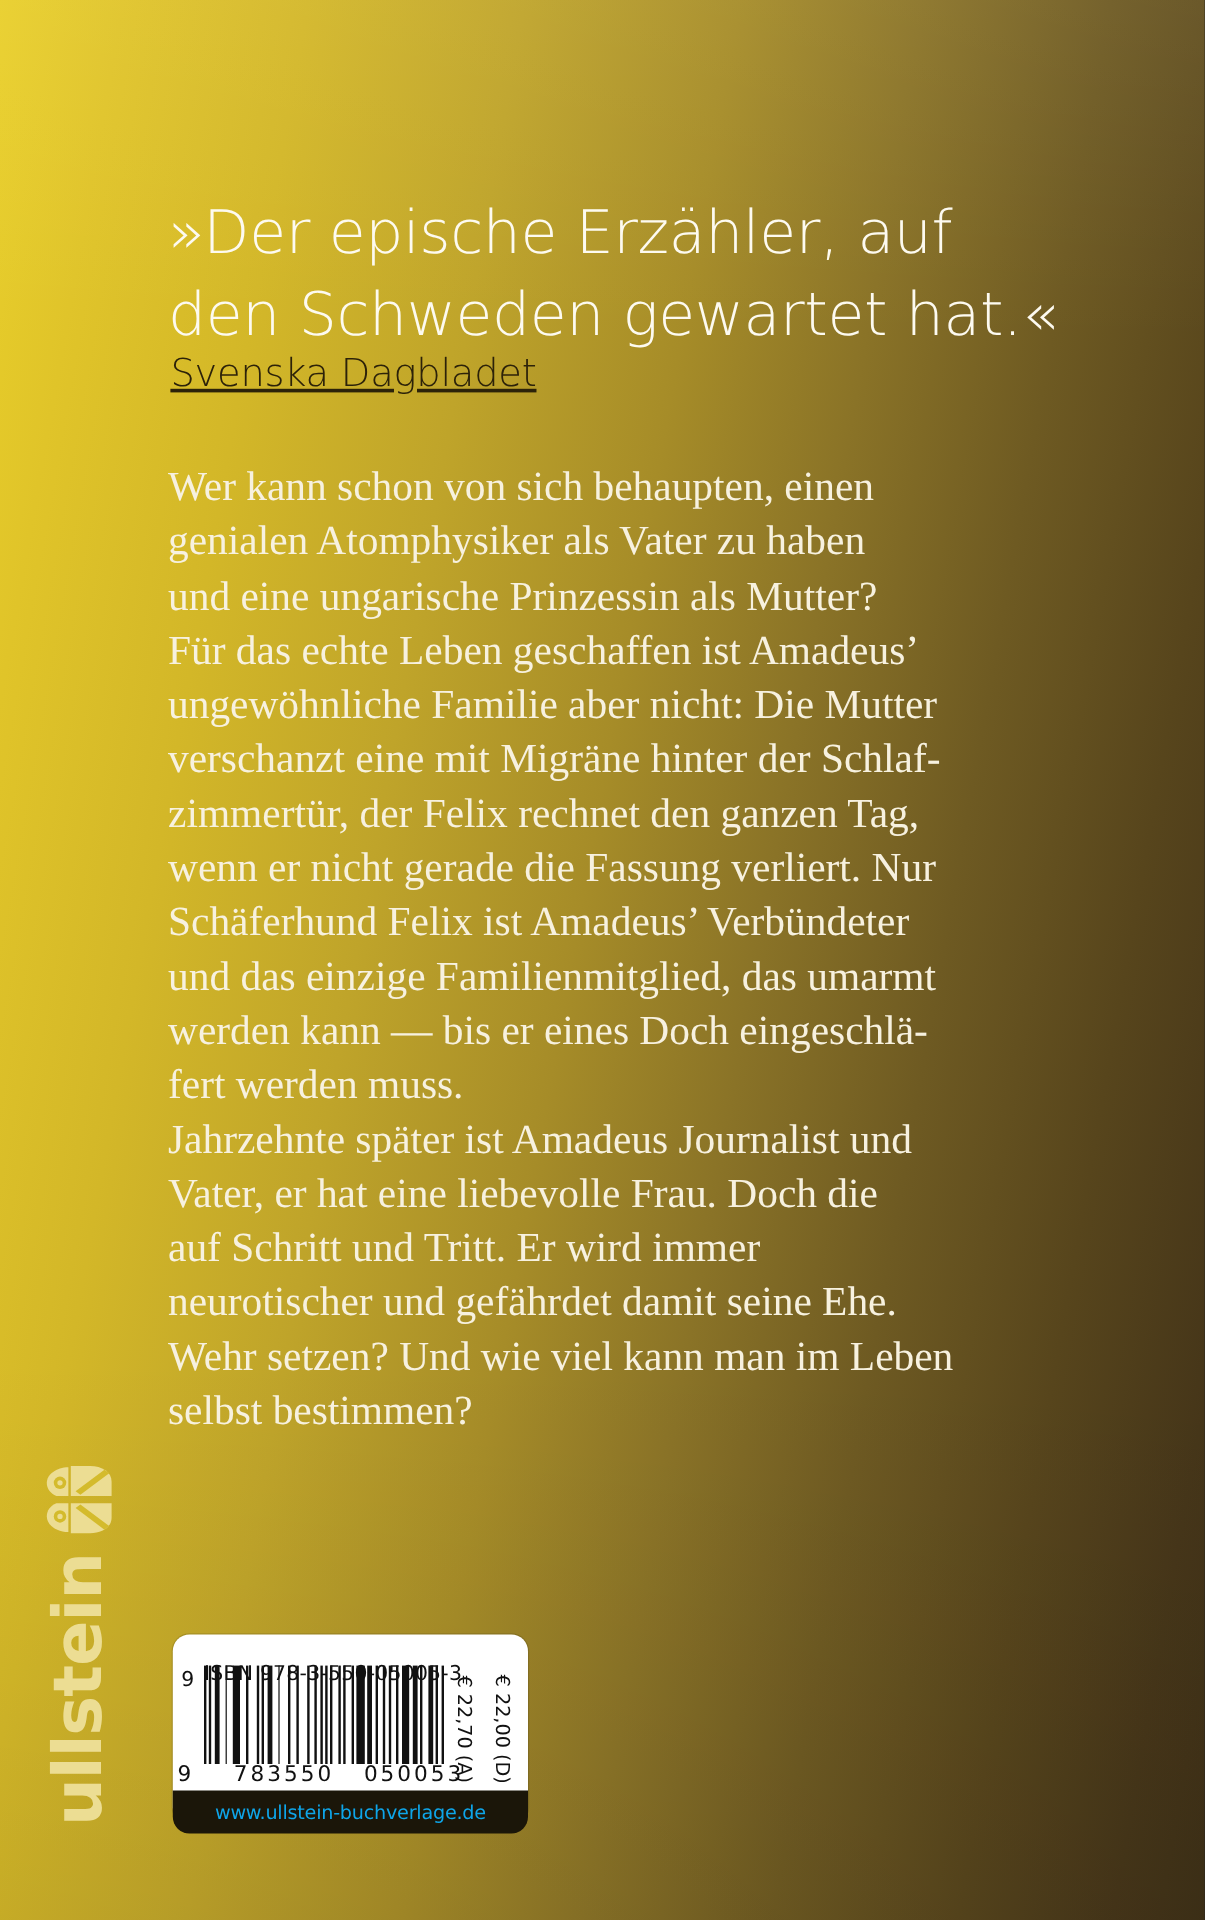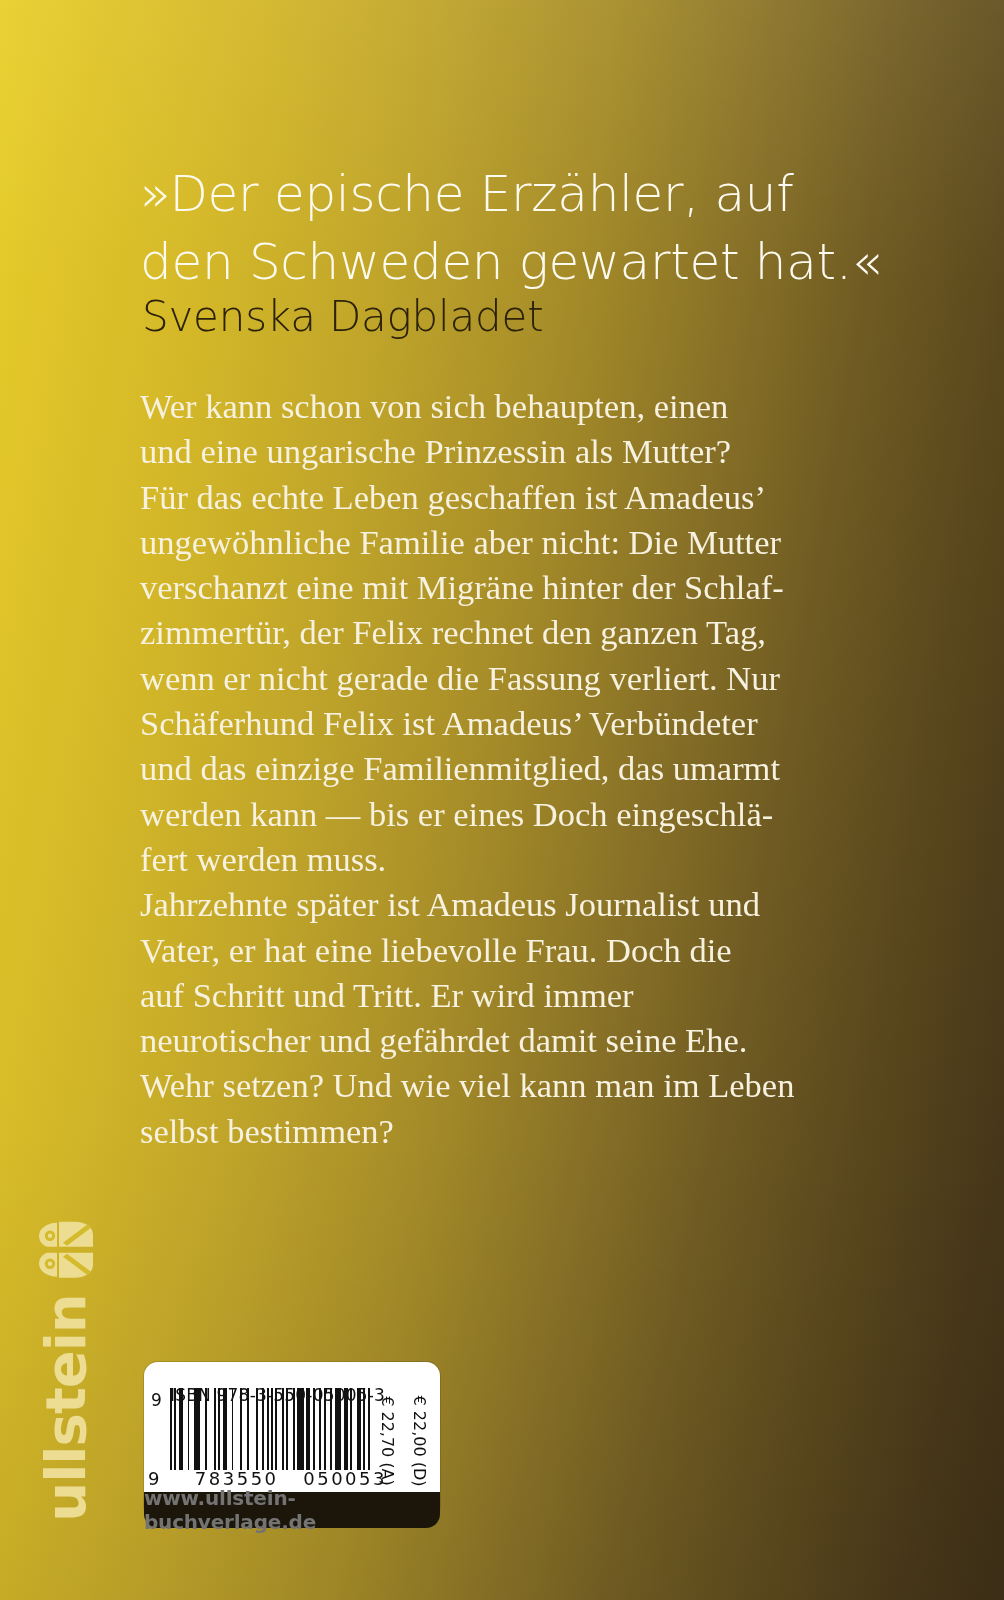--- a/index.html
+++ b/index.html
@@ -81,23 +81,24 @@
     letter-spacing: -0.3px;
   }
   .headline .ln { display: block; }
   .attribution {
     position: absolute;
     left: 142px;
     top: 292px;
     color: #2c2209;
     font-family: "DejaVu Sans", sans-serif;
     font-weight: 300;
-    font-size: 42px;
+    font-size: 32px;
     letter-spacing: -0.2px;
     line-height: 1.2;
+    text-decoration: underline;
   }
 
   
   .blurb {
     position: absolute;
     left: 140px;
     top: 384px;
     width: 740px;
     color: #f7f1df;
     font-family: "Liberation Serif", serif;
@@ -190,41 +191,42 @@
     width: 296px;
     height: 36px;
     background: #1b1609;
     border-radius: 0 0 14px 14px;
     display: flex;
     align-items: center;
     justify-content: center;
   }
   .url-strip span {
     font-family: "DejaVu Sans", sans-serif;
-    font-weight: bold;
-    font-size: 20px;
-    color: #737373;
+    font-weight: normal;
+    font-size: 16px;
+    color: #0ea5e9;
     letter-spacing: -0.2px;
   }
 </style>
 </head>
 <body>
 
 <div id="cover">
 
   <div class="sheen"></div>
 
   <div class="headline">
     <span class="ln">»Der epische Erzähler, auf</span>
     <span class="ln">den Schweden gewartet hat.«</span>
   </div>
   <div class="attribution">Svenska Dagbladet</div>
 
   <div class="blurb">
     <span class="ln">Wer kann schon von sich behaupten, einen</span>
+    <span class="ln">genialen Atomphysiker als Vater zu haben</span>
     <span class="ln">und eine ungarische Prinzessin als Mutter?</span>
     <span class="ln">Für das echte Leben geschaffen ist Amadeus’</span>
     <span class="ln">ungewöhnliche Familie aber nicht: Die Mutter</span>
     <span class="ln">verschanzt eine mit Migräne hinter der Schlaf-</span>
     <span class="ln">zimmertür, der Felix rechnet den ganzen Tag,</span>
     <span class="ln">wenn er nicht gerade die Fassung verliert. Nur</span>
     <span class="ln">Schäferhund Felix ist Amadeus’ Verbündeter</span>
     <span class="ln">und das einzige Familienmitglied, das umarmt</span>
     <span class="ln">werden kann — bis er eines Doch eingeschlä-</span>
     <span class="ln">fert werden muss.</span>

